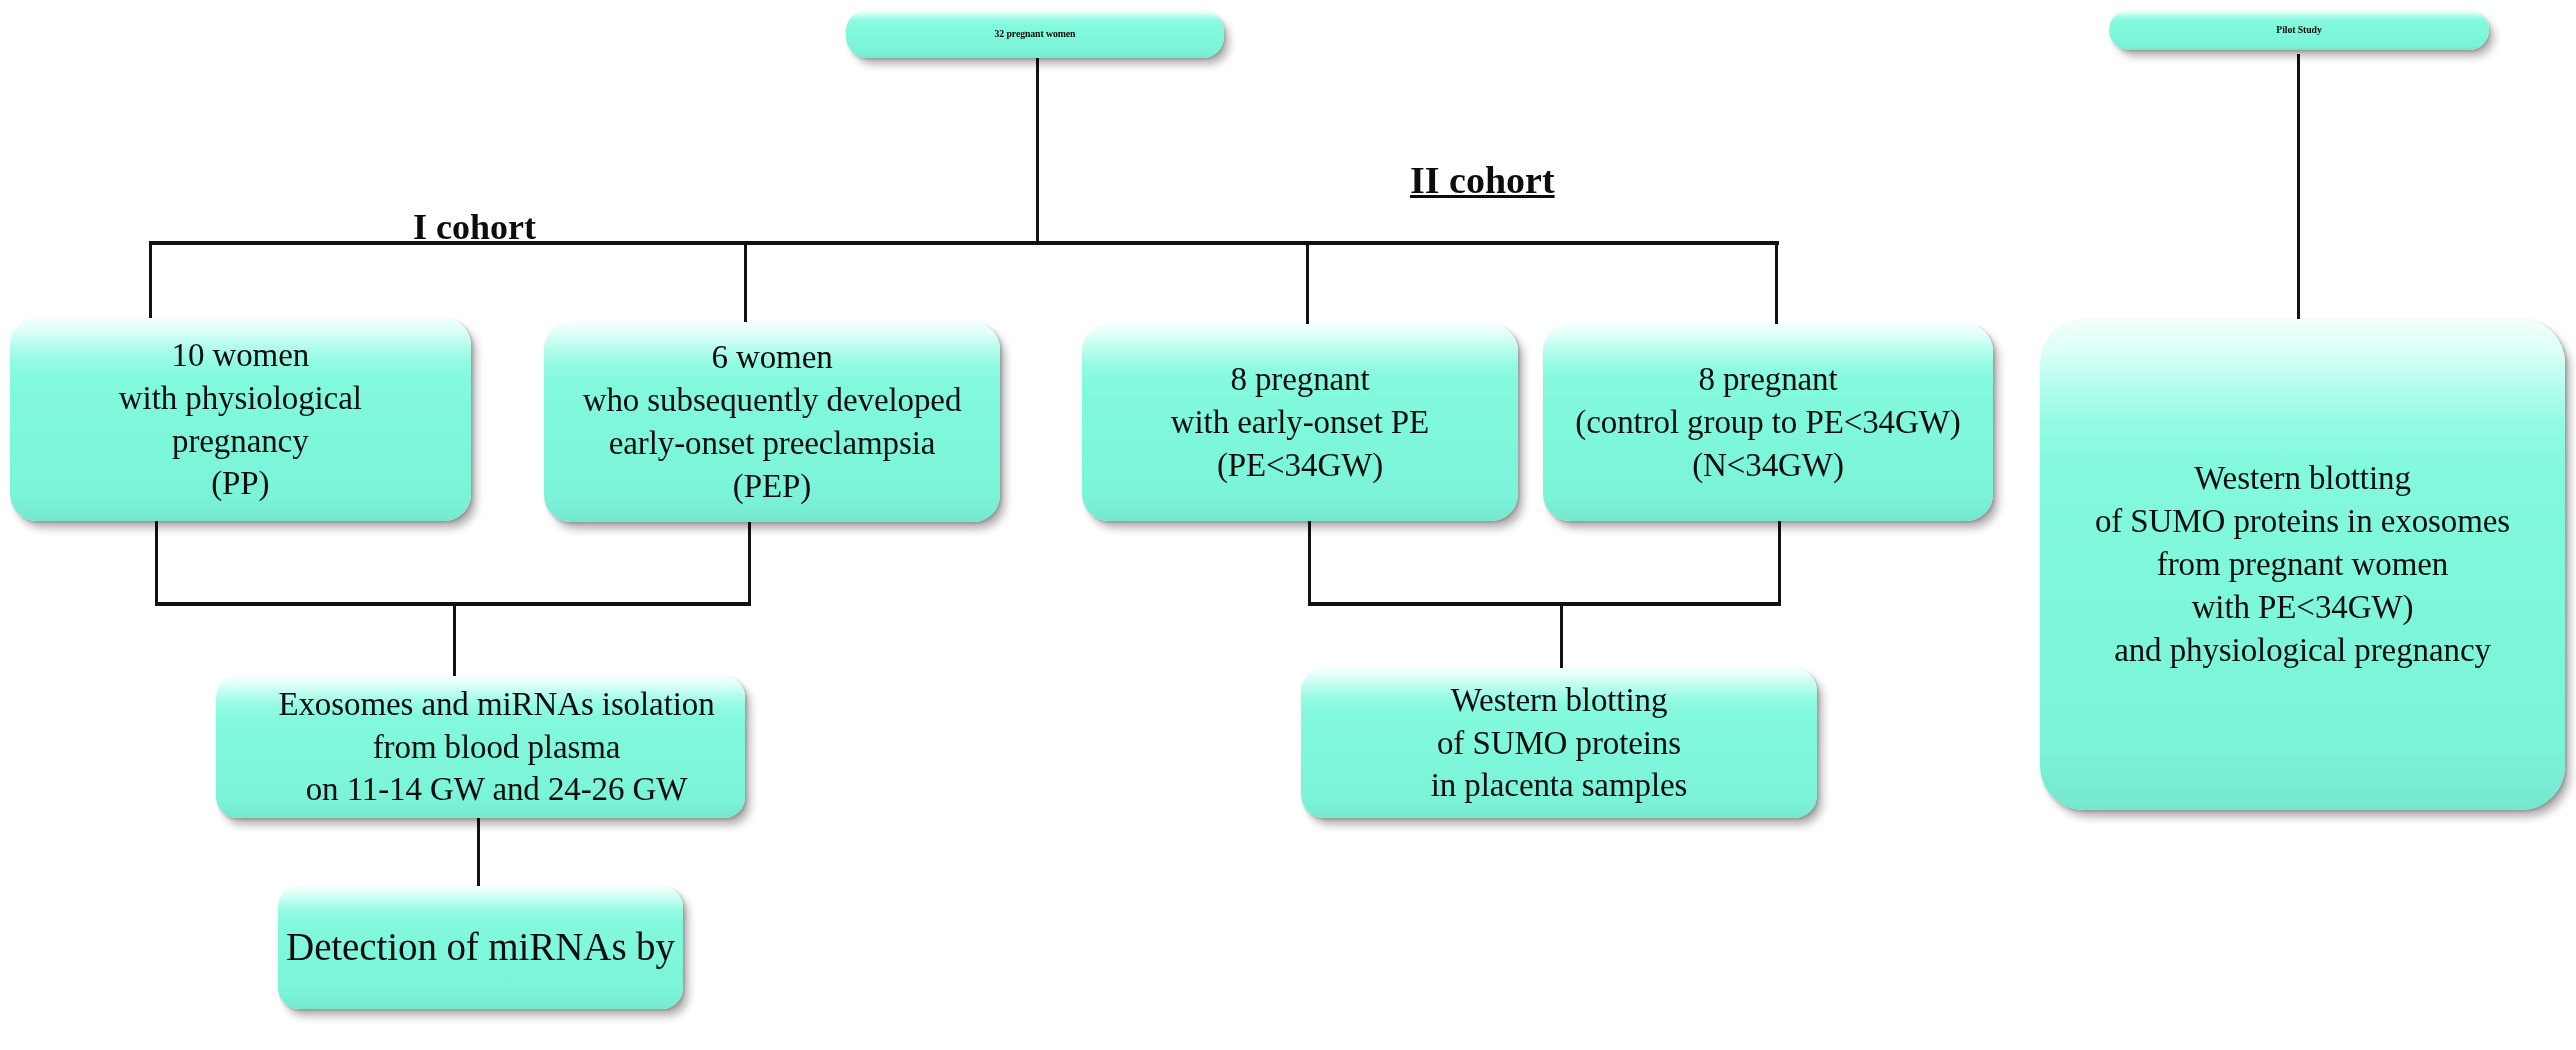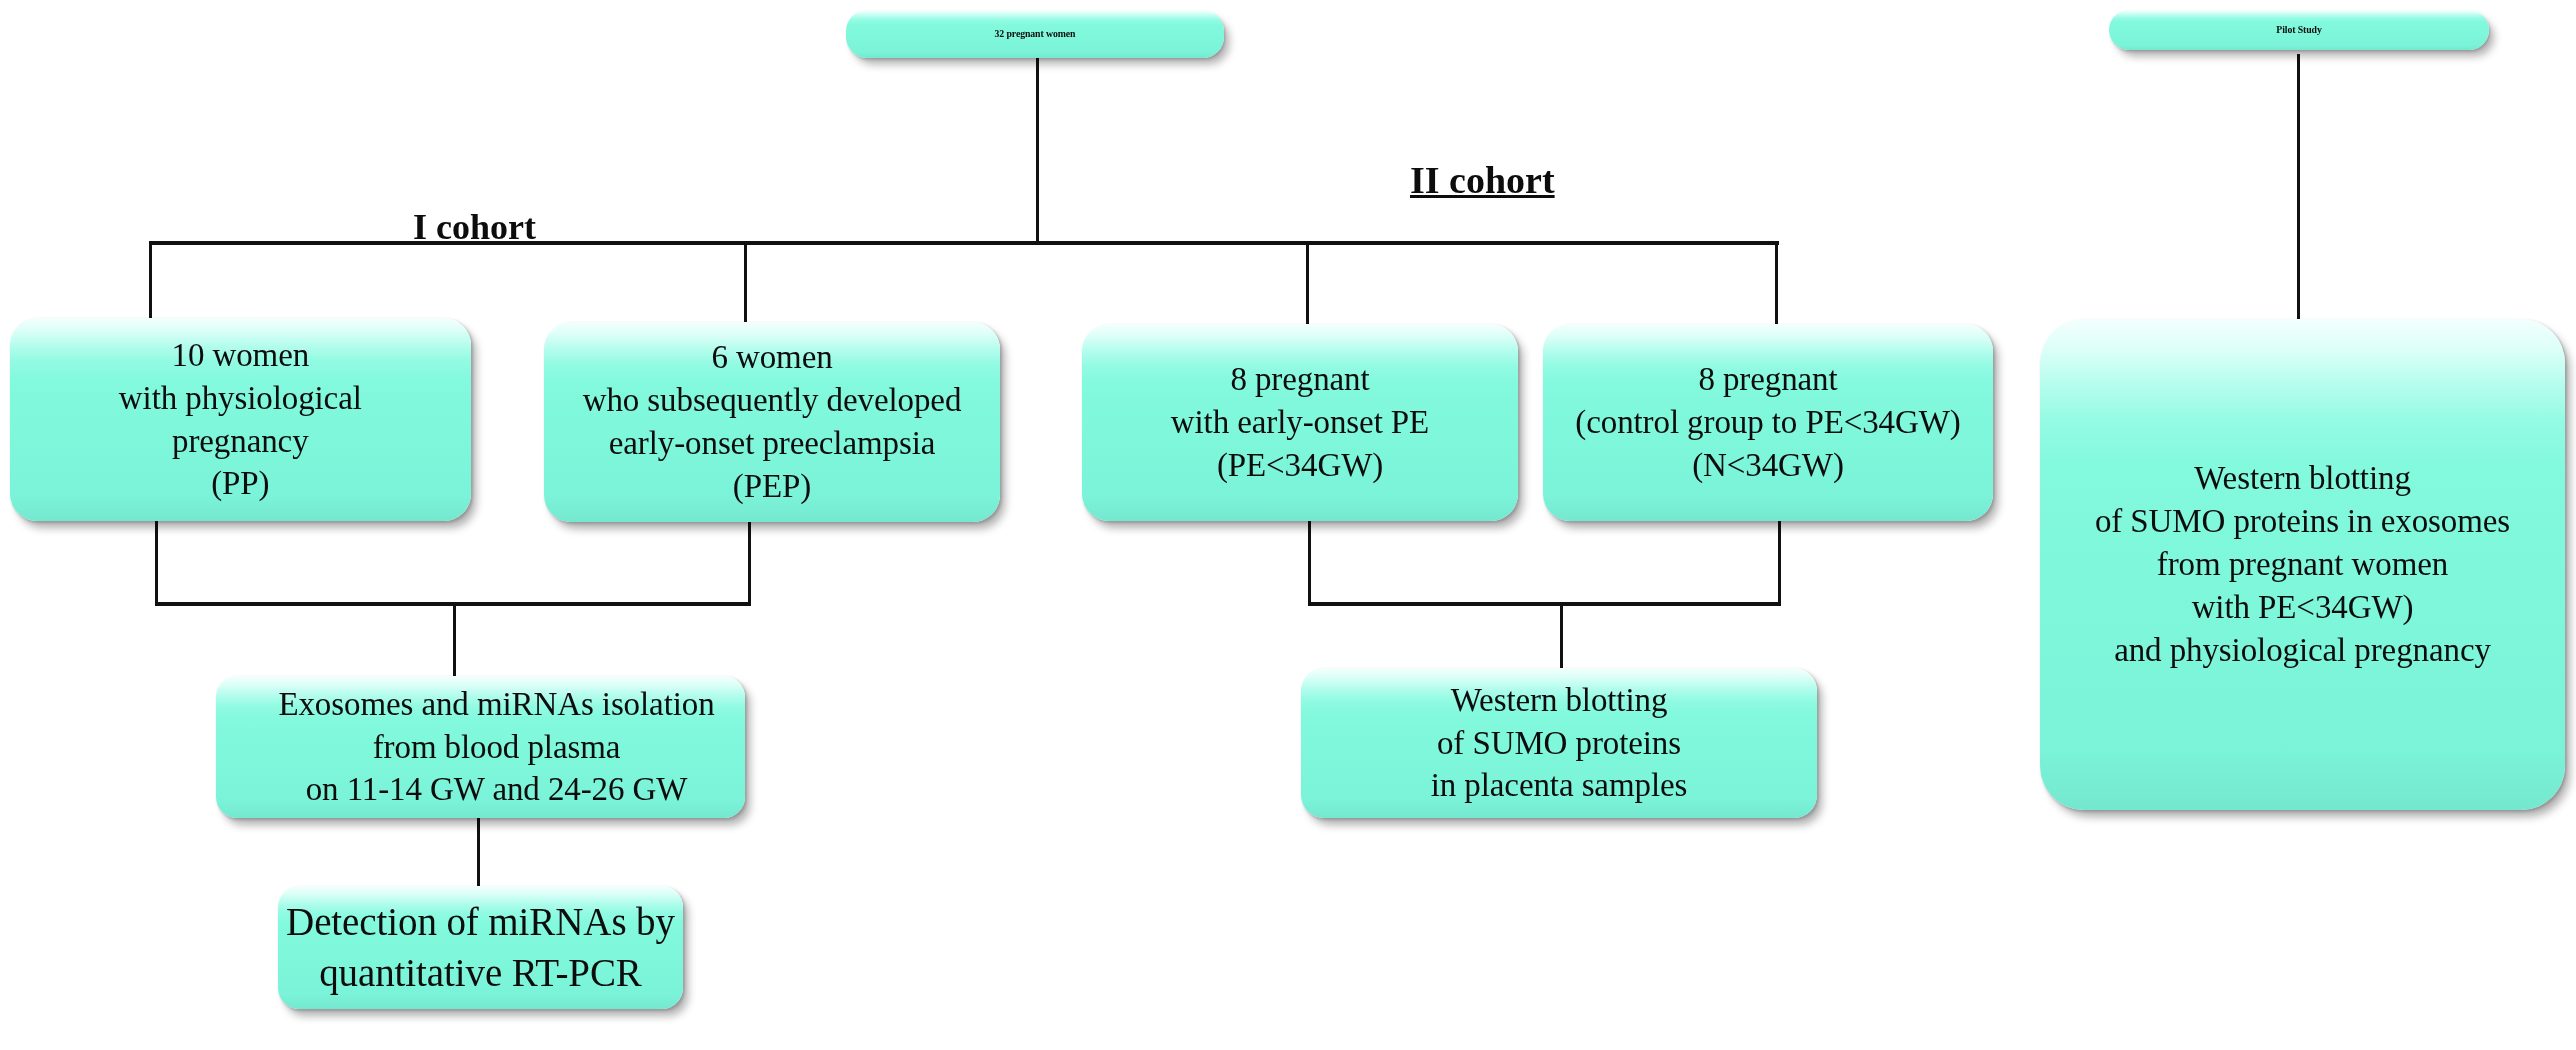--- a/index.html
+++ b/index.html
@@ -148,21 +148,20 @@
     <span class="txt">
       <div>Exosomes and miRNAs isolation</div>
       <div>from blood plasma</div>
       <div>on 11-14 GW and 24-26 GW</div>
     </span>
   </div>
 
   <div class="node" style="left:278px;top:886px;width:405px;height:123px;font-size:39px;border-radius:21px;">
     <span class="txt">
       <div>Detection of miRNAs by</div>
-      <div>quantitative RT-PCR</div>
     </span>
   </div>
 
   <div class="node" style="left:1301px;top:668px;width:516px;height:150px;font-size:33px;border-radius:23px;">
     <span class="txt">
       <div>Western blotting</div>
       <div>of SUMO proteins</div>
       <div>in placenta samples</div>
     </span>
   </div>

